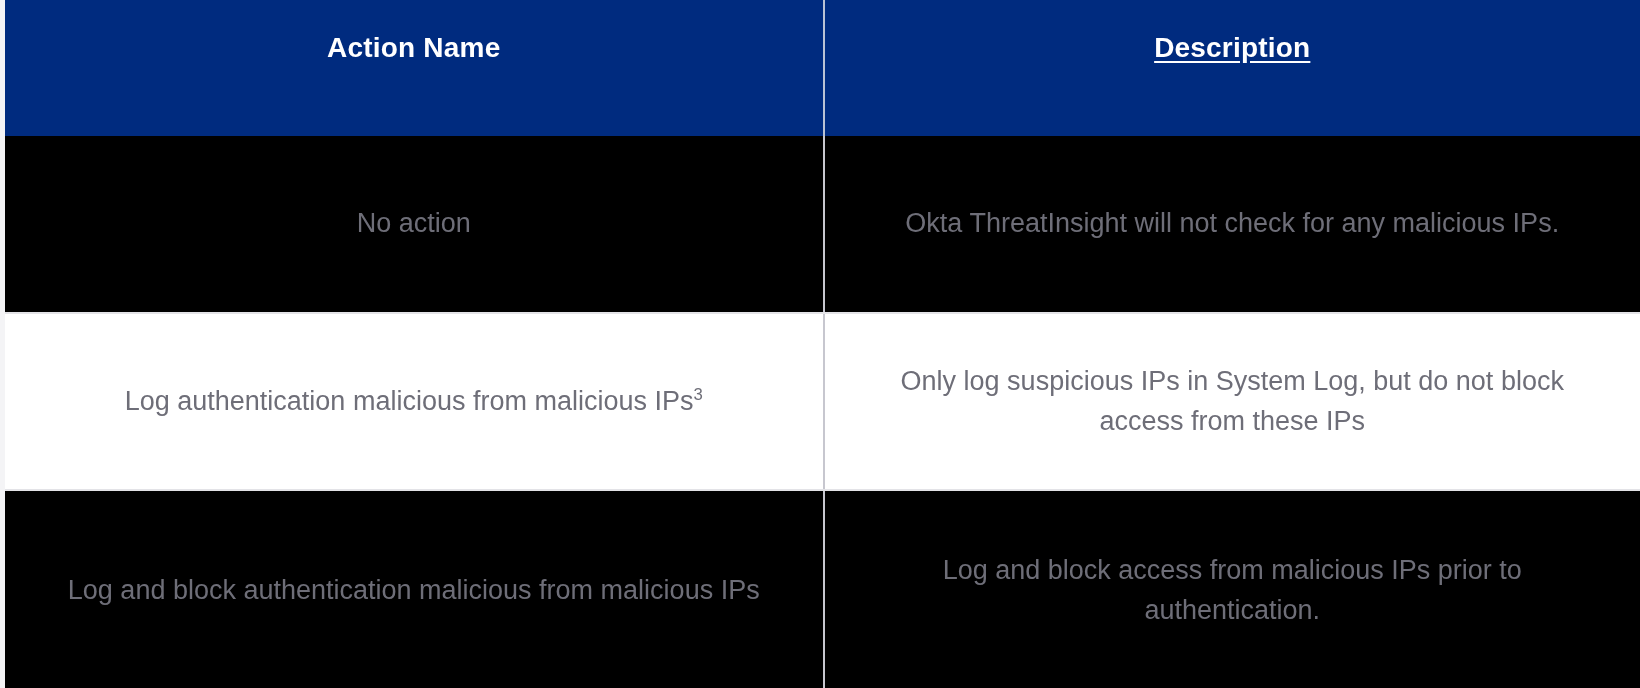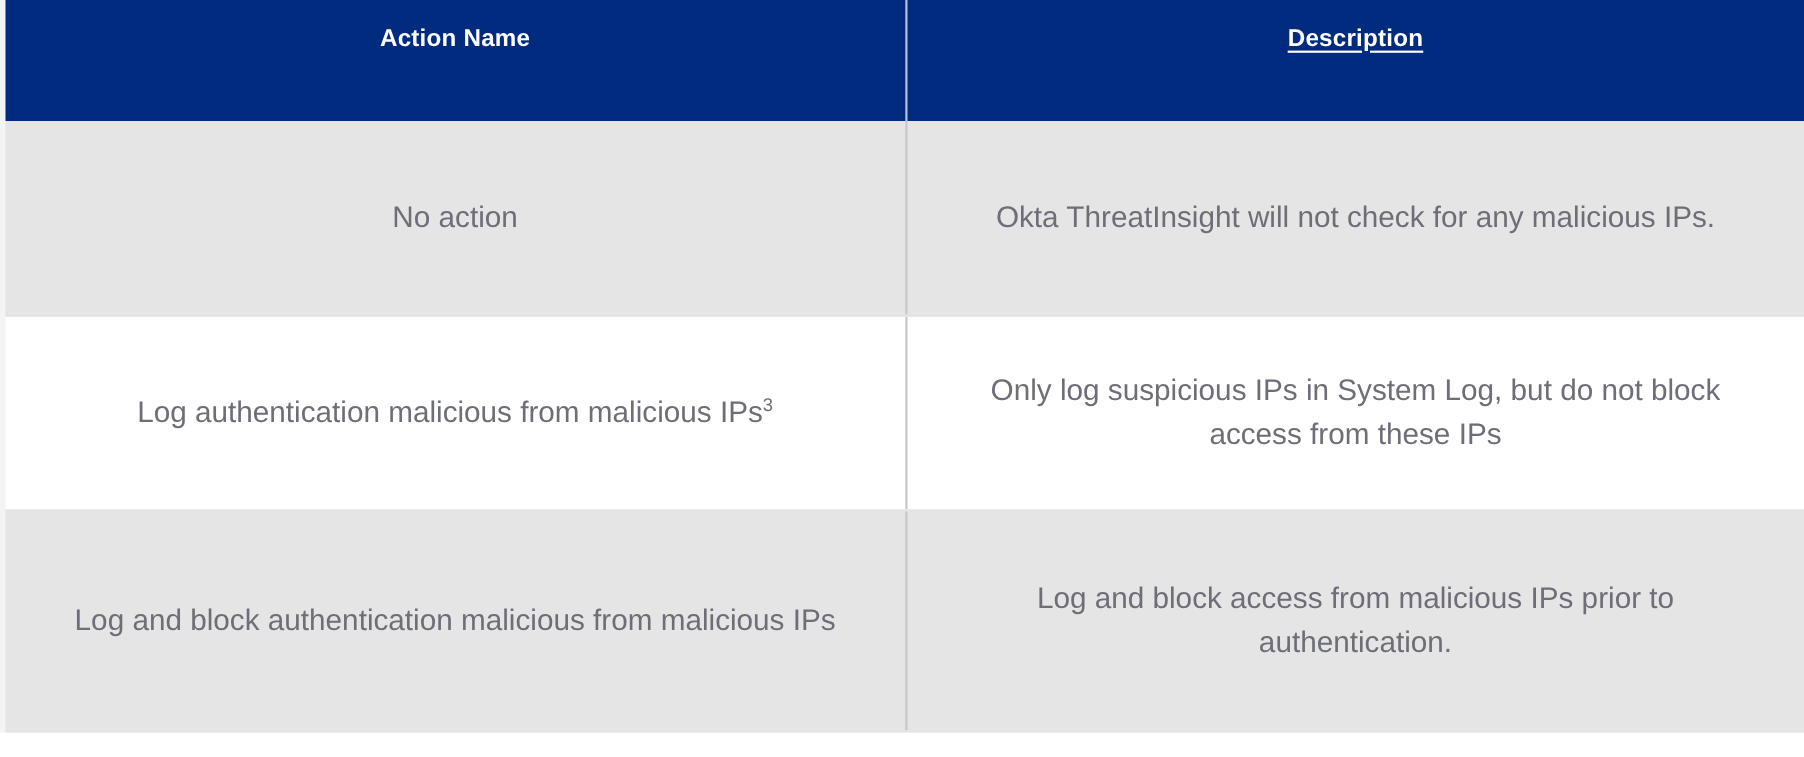--- a/index.html
+++ b/index.html
@@ -34,26 +34,26 @@
     border-right: 5px solid #f4f4f6;
     box-sizing: border-box;
   }
 
   .action-table col.col-action { width: 821px; }
   .action-table col.col-desc   { width: 819px; }
 
   
   .action-table thead th {
     background: #002B7F;
-    height: 110px;
+    height: 136px;
     padding: 0 24px 40px 24px;
     vertical-align: middle;
     text-align: center;
     color: #ffffff;
-    font-size: 22px;
+    font-size: 28px;
     font-weight: bold;
     letter-spacing: 0.2px;
     line-height: 1.2;
     border: none;
     box-sizing: border-box;
   }
   .action-table thead th.th-divider {
     border-left: 2px solid #b9c2d4;
   }
   .th-label { display: inline-block; }
@@ -67,21 +67,21 @@
     font-size: 27px;
     line-height: 1.45;
     padding: 10px 40px;
     box-sizing: border-box;
     border-bottom: 2px solid #e3e3e7;
   }
   .action-table tbody td.cell-desc {
     border-left: 2px solid #c7c7cf;
   }
   .action-table tbody tr.row-shaded td {
-    background: #e5e5e5;
+    background: #000000;
   }
   .action-table tbody tr.row-plain td {
     background: #ffffff;
   }
 
   tr.row-1 td { height: 177px; }
   tr.row-2 td { height: 177px; }
   tr.row-3 td { height: 201px; }
 
   .cell-text { display: block; }

